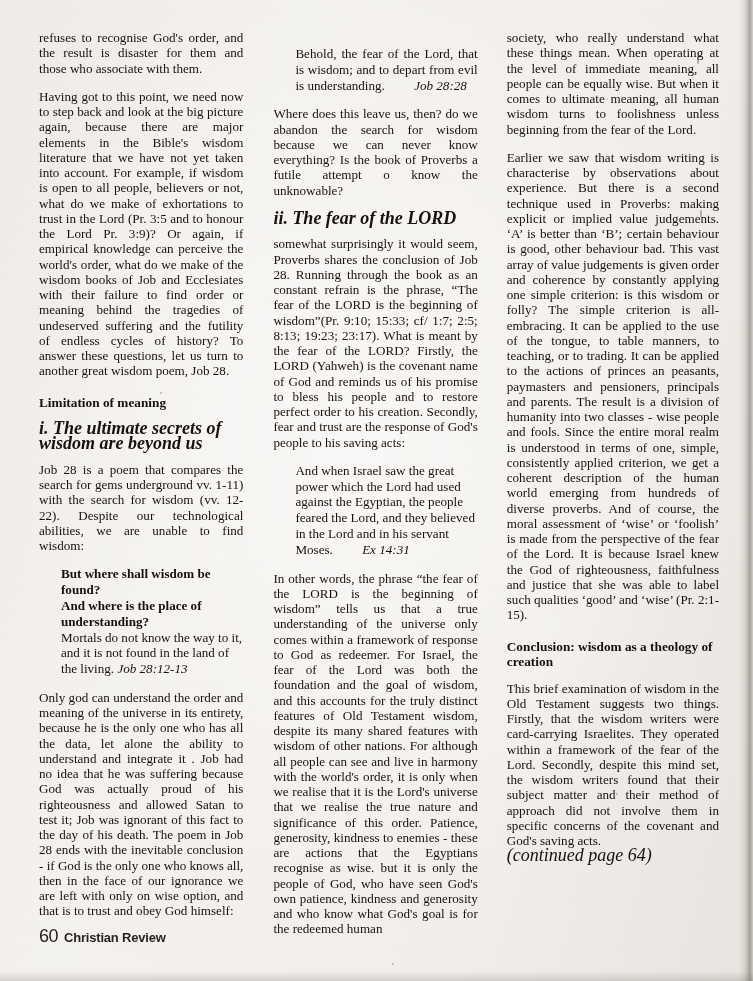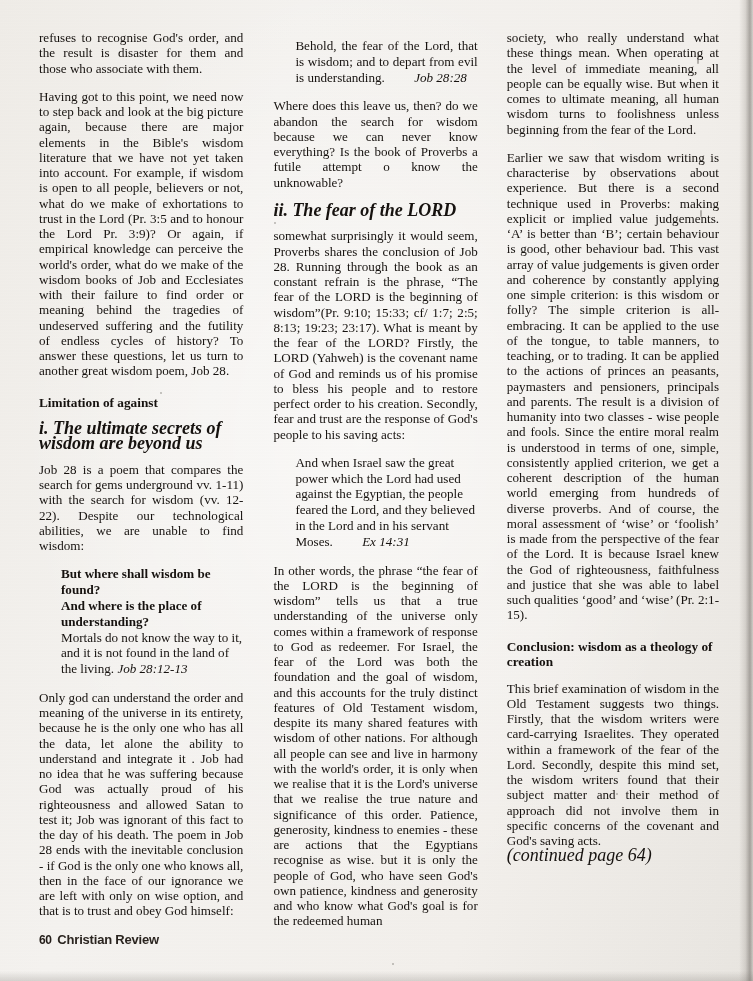--- a/index.html
+++ b/index.html
@@ -126,22 +126,22 @@
   .footer {
     position: absolute;
     left: 39px;
     bottom: 34px;
     display: flex;
     align-items: baseline;
     gap: 6px;
   }
   .footer .folio {
     font-family: "Liberation Sans", sans-serif;
-    font-size: 12px;
-    font-weight: 700;
+    font-size: 18px;
+    font-weight: 400;
     letter-spacing: -0.5px;
     color: #221c18;
   }
   .footer .pub {
     font-family: "Liberation Sans", sans-serif;
     font-size: 13px;
     font-weight: 600;
     letter-spacing: -0.2px;
     color: #2a241f;
   }
@@ -162,37 +162,37 @@
 <div class="page">
 
   <div class="paper-tint"></div>
 
   <div class="columns">
 
     <div class="col col-1">
       <p class="body">refuses to recognise God's order, and the result is disaster for them and those who associate with them.</p>
       <p class="body">Having got to this point, we need now to step back and look at the big picture again, because there are major elements in the Bible's wisdom literature that we have not yet taken into account. For example, if wisdom is open to all people, believers or not, what do we make of exhortations to trust in the Lord (Pr. 3:5 and to honour the Lord Pr. 3:9)? Or again, if empirical knowledge can perceive the world's order, what do we make of the wisdom books of Job and Ecclesiates with their failure to find order or meaning behind the tragedies of undeserved  suffering and the futility of endless cycles of history? To answer these questions, let us turn to another great wisdom poem, Job 28.</p>
 
-      <h3 class="sec">Limitation of against</h3>
+      <h3 class="sec">Limitation of meaning</h3>
       <h4 class="sub">i. The ultimate secrets of wisdom are beyond us</h4>
 
       <p class="body">Job 28 is a poem that compares the search for gems underground vv. 1-11) with the search for wisdom (vv. 12-22). Despite our technological abilities, we are unable to find wisdom:</p>
 
       <blockquote class="quote">
         <span class="line">But where shall wisdom be found?</span>
         <span class="line">And where is the place of understanding?</span>
         <span>Mortals do not know the way to it, and it is not found in the land of the living.</span>
         <span class="ref">Job 28:12-13</span>
       </blockquote>
 
       <p class="body tight">Only god can understand the order and meaning of the universe in its entirety, because he is the only one who has all the data, let alone the ability to understand and integrate it . Job had no idea that he was suffering because God was actually proud of his righteousness and allowed Satan to test it; Job was ignorant of this fact to the day of his death. The poem in Job 28 ends with the inevitable conclusion - if God is the only one who knows all, then in the face of our ignorance we are left with only on wise option, and that is to trust and obey God himself:</p>
     </div>
 
     <div class="col col-2">
-      <blockquote class="quote justified" style="margin-top:8px;">
+      <blockquote class="quote justified" style="margin-top:16px;">
         <span>Behold, the fear of the Lord, that is wisdom; and to depart from evil is understanding.</span>
         <span class="ref spaced">Job 28:28</span>
       </blockquote>
 
       <p class="body">Where does this leave us, then? do we abandon the search for wisdom because we can never know everything? Is the book of Proverbs a futile attempt o know the unknowable?</p>
 
       <h4 class="sub">ii. The fear of the LORD</h4>
 
       <p class="body">somewhat surprisingly it would seem, Proverbs shares the conclusion of Job 28. Running through the book as an constant refrain is the phrase, “The fear of the LORD is the beginning of wisdom”(Pr. 9:10; 15:33; cf/ 1:7; 2:5; 8:13; 19:23; 23:17). What is meant by the fear of the LORD? Firstly, the LORD (Yahweh) is the covenant name of God and reminds us of his promise to bless his people and to restore perfect order to his creation. Secondly, fear and trust are the response of God's people to his saving acts:</p>
 

